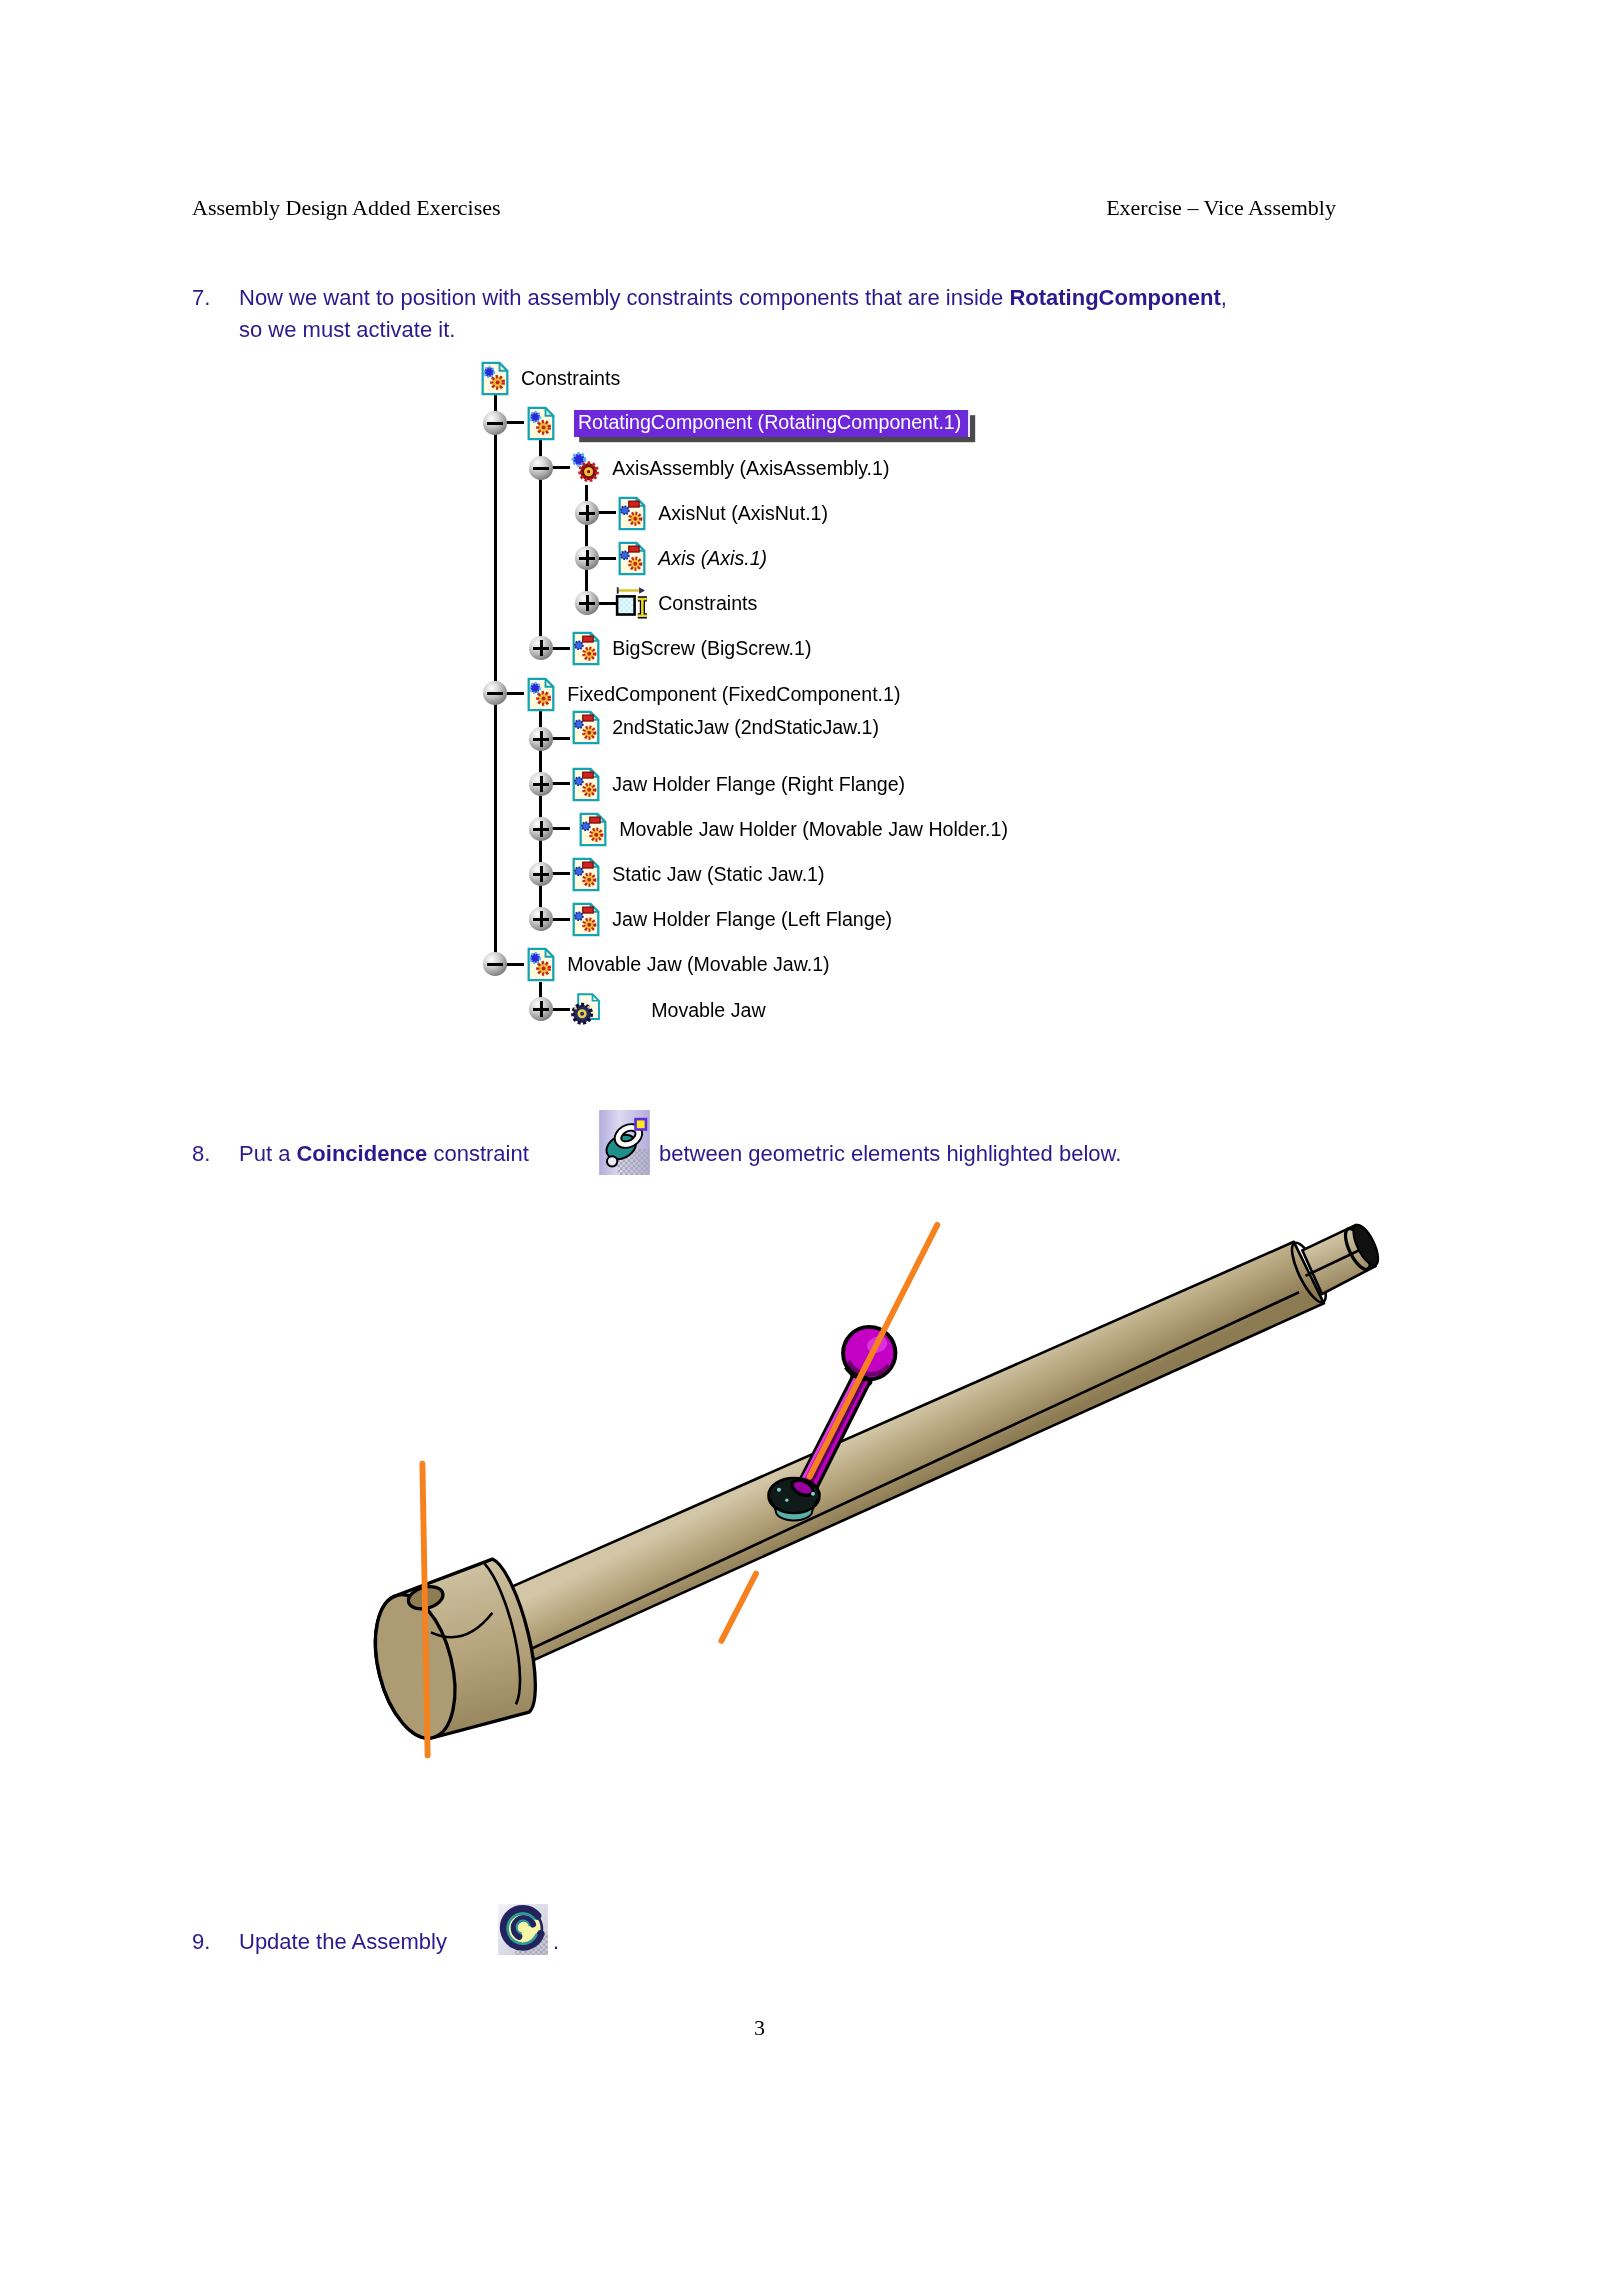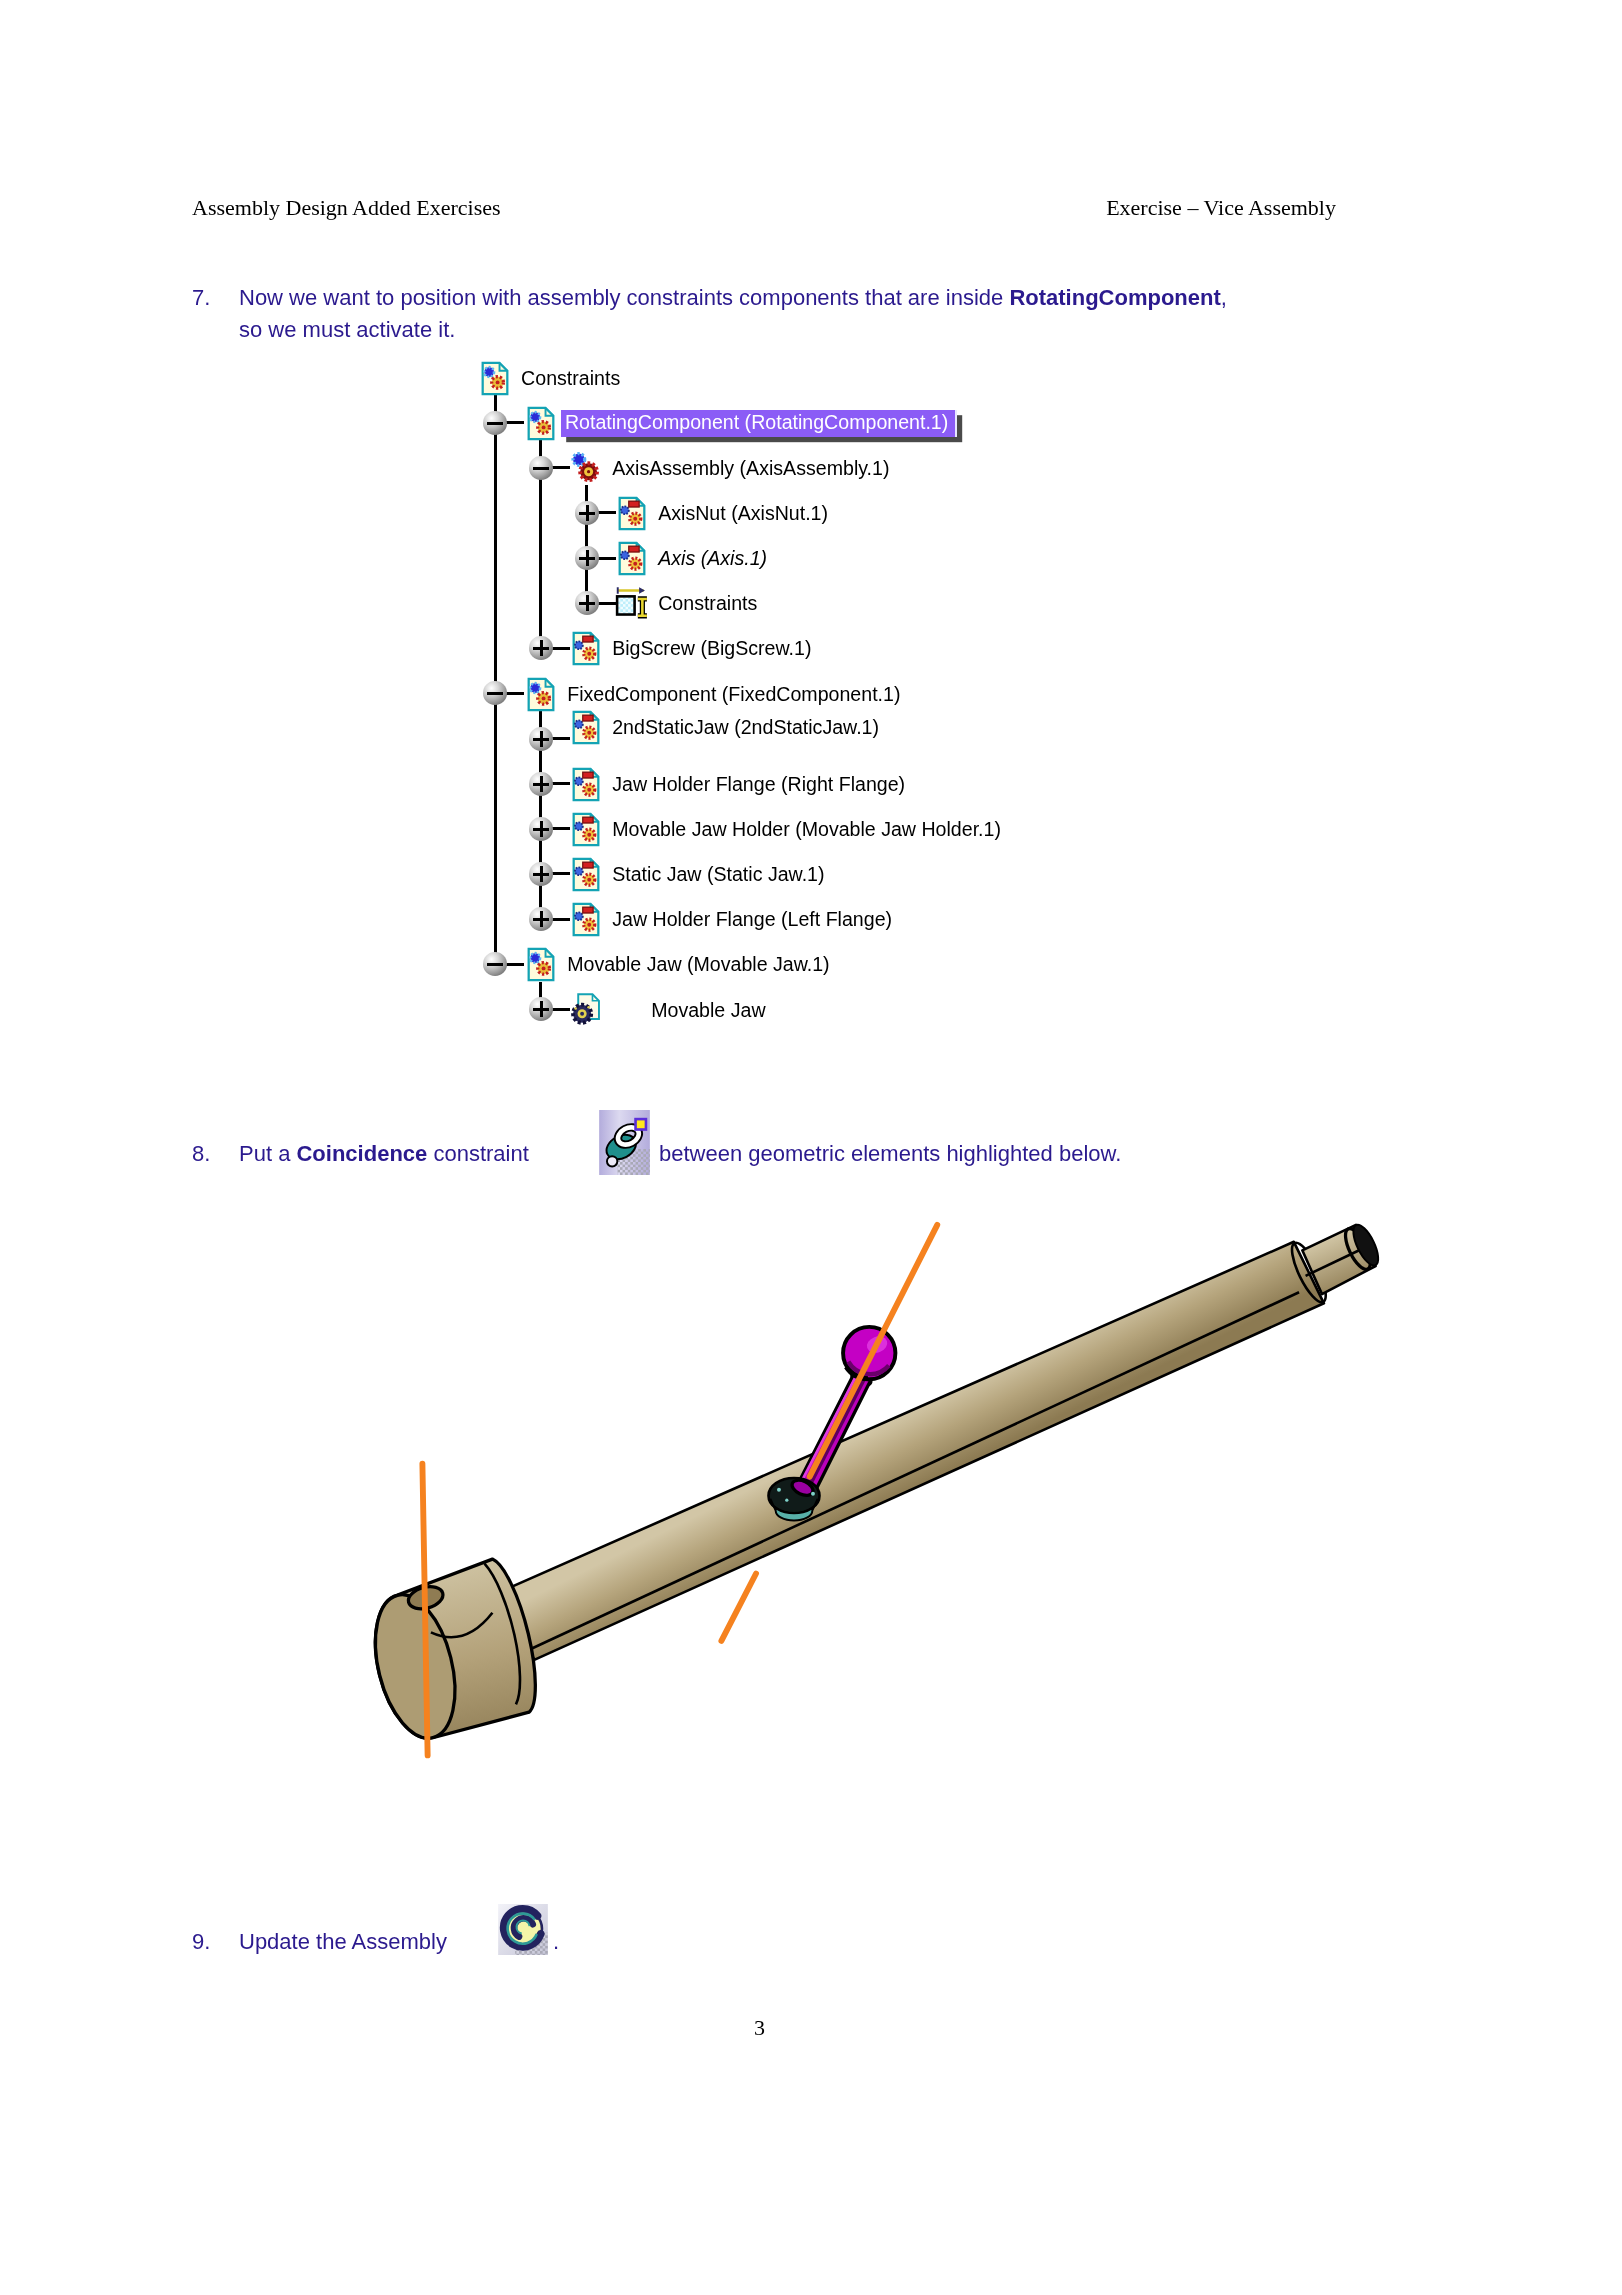--- a/index.html
+++ b/index.html
@@ -14,21 +14,21 @@
   #hdr-right{left:981px;top:195px;width:355px;text-align:right;}
   
   .step{font-size:22px;color:#2b1a8e;white-space:nowrap;}
   .step b{font-weight:bold;}
   
   #tree{left:470px;top:357px;width:772px;height:680px;}
   .trow{position:absolute;height:37px;display:flex;align-items:center;}
   .ticon{width:34px;height:35px;flex:0 0 34px;}
   .tlabel{font-size:19.6px;color:#000;margin-left:9.2px;white-space:nowrap;}
   .tlabel.sel{
-    background:#8b5cf6;color:#fff;padding:1.3px 6.5px 2.6px 3.9px;margin-left:3px;
+    background:#6d28d9;color:#fff;padding:1.3px 6.5px 2.6px 3.9px;margin-left:16px;
     border-right:2.6px solid #e8e8ff;box-shadow:5.2px 5.2px 0 0 #4a4a4a;
   }
   .treeline{position:absolute;width:3.3px;background:#000;}
   .stub{position:absolute;height:3.3px;background:#000;}
   .sph{position:absolute;width:23.6px;height:23.6px;border-radius:50%;
     background:radial-gradient(circle at 35% 30%, #ffffff 0%, #d6d6d6 30%, #9a9a9a 62%, #4e4e4e 100%);}
   .sph .h{position:absolute;left:3.9px;top:10.5px;width:15.7px;height:3.3px;background:#000;}
   .sph .v{display:none;}
   .sph.plus .v{display:block;position:absolute;left:10.5px;top:3.9px;width:3.3px;height:15.7px;background:#000;}
   
@@ -215,21 +215,21 @@
       <svg class="ticon" viewBox="0 0 52 54">
         <use href="#ti-part"></use>
       </svg>
       <span class="tlabel">Jaw Holder Flange (Right Flange)</span>
     </div>
     <div class="stub" style="left: 80px; top: 470px; width: 19.6px;"></div>
     <div class="sph plus" style="left: 59px; top: 460px;">
       <div class="h"></div>
       <div class="v"></div>
     </div>
-    <div class="trow" style="left: 99px; top: 454px;">
+    <div class="trow" style="left: 106px; top: 454px;">
       <svg class="ticon" viewBox="0 0 52 54">
         <use href="#ti-part"></use>
       </svg>
       <span class="tlabel">Movable Jaw Holder (Movable Jaw Holder.1)</span>
     </div>
     <div class="stub" style="left: 80px; top: 515px; width: 19.6px;"></div>
     <div class="sph plus" style="left: 59px; top: 505px;">
       <div class="h"></div>
       <div class="v"></div>
     </div>

